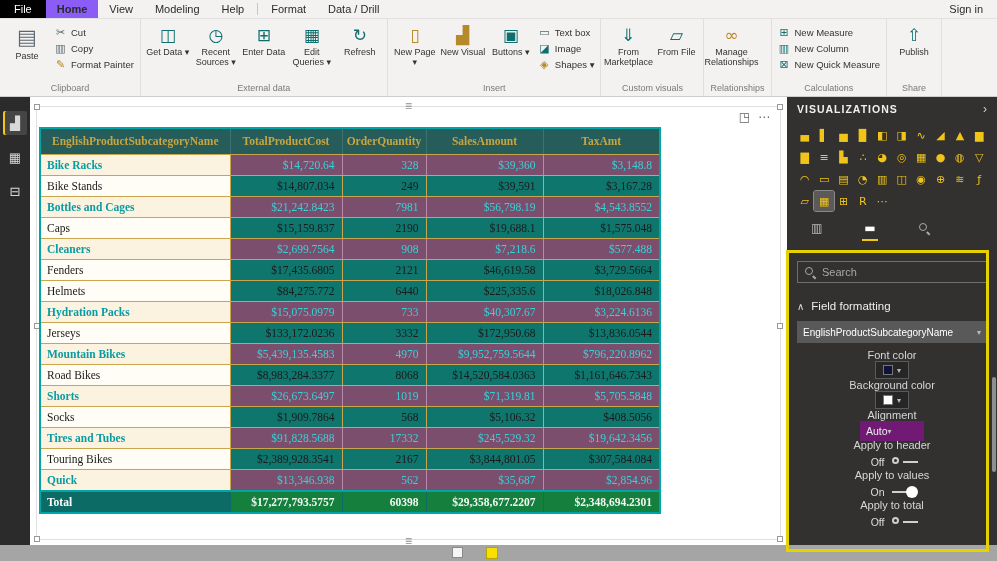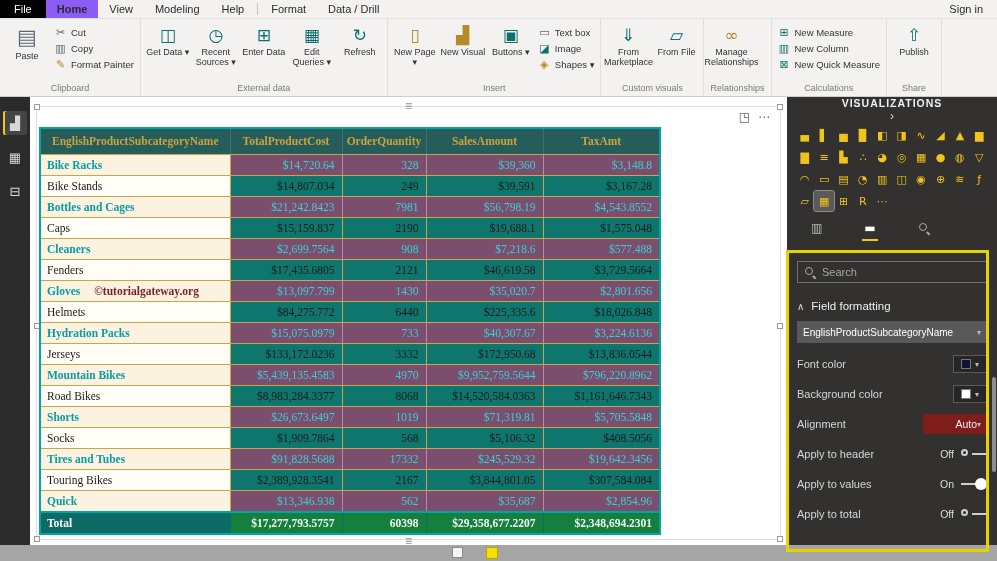--- a/index.html
+++ b/index.html
@@ -57,49 +57,49 @@
   .pbitable .val{text-align:right;padding-right:7px;}
   .pbitable tr.hl .val{background:#7c4e6d;color:#35d3d8;border-right:1px solid #b98aa8;}
   .pbitable tr.nl .val{background:#0f766e;color:#1a1a1a;}
   .pbitable tr.total td{background:#15803d;color:#f4f8f3;font-weight:bold;border-right:1px solid #0d6b66;
         border-top:2px solid #00a5a5;}
   .pbitable tr.total .name-cell{background:#0d6b66;color:#fff;}
   .wm{color:#7a1f1f;font-weight:bold;margin-left:14px;font-size:11.5px;}
 
   
   .panel{position:absolute;left:787px;top:97px;width:210px;height:448px;background:#323130;color:#d0d0d0;}
-  .phead{height:24px;display:flex;align-items:center;justify-content:space-between;padding:0 10px;flex-direction:column;}
+  .phead{height:24px;display:flex;align-items:center;justify-content:space-between;padding:0 10px;}
   .ptitle{font-size:10.5px;font-weight:bold;letter-spacing:1px;color:#f0f0f0;}
   .pchev{color:#cfcfcf;font-size:12px;}
   .vgrid{display:grid;grid-template-columns:repeat(10,1fr);padding:4px 8px 2px;row-gap:2px;}
   .vic{height:20px;display:flex;align-items:center;justify-content:center;color:#f0c419;
        font-size:11px;font-family:"DejaVu Sans",sans-serif;cursor:default;border-radius:2px;}
   .vic.sel{background:#5c5a58;outline:1px solid #8a8a8a;}
   .ptabs{height:26px;display:flex;align-items:center;gap:38px;padding-left:22px;margin-top:2px;}
   .ptab{color:#b8b8b8;font-size:12px;height:100%;display:flex;align-items:center;padding:0 2px;}
   .ptab.active{color:#fff;box-shadow:inset 0 -2px 0 #f2c811;}
   .searchbox{margin:20px 10px 0;height:22px;border:1px solid #6e6e6e;display:flex;align-items:center;
              gap:6px;padding:0 6px;color:#a8a8a8;}
   .mag{position:relative;display:inline-block;width:12px;height:12px;}
   .mag::before{content:"";position:absolute;left:1px;top:1px;width:6px;height:6px;
                border:1.5px solid #a9a9a9;border-radius:50%;}
   .mag::after{content:"";position:absolute;left:9px;top:9px;width:4px;height:1.5px;background:#a9a9a9;
               transform:rotate(45deg);transform-origin:left center;}
   .fsection{padding:0 10px;}
   .sec-head{display:flex;align-items:center;gap:7px;height:22px;margin-top:12px;color:#ededed;font-size:11.5px;}
   .field-dd{height:22px;background:#595959;color:#fff;font-size:10px;display:flex;align-items:center;
             justify-content:space-between;padding:0 6px;margin:4px 0 6px;}
-  .ctl-row{height:30px;display:flex;align-items:center;justify-content:space-between;font-size:11px;color:#d6d6d6;}
+  .ctl-row{height:30px;display:flex;align-items:center;justify-content:space-between;font-size:11px;color:#d6d6d6;flex-direction:column;}
   .ctl-right{display:flex;align-items:center;gap:7px;}
   .swatch-btn{width:34px;height:18px;background:#262626;border:1px solid #5a5a5a;display:flex;
               align-items:center;justify-content:center;gap:4px;}
   .sw{width:10px;height:10px;display:inline-block;border:1px solid #777;}
   .caret{color:#bbb;font-size:8px;font-family:"DejaVu Sans",sans-serif;}
-  .mini-dd{width:64px;height:20px;background:#7f1d1d;color:#eee;font-size:10.5px;display:flex;
-           align-items:center;justify-content:flex-end;padding:0 6px;}
+  .mini-dd{width:64px;height:20px;background:#701a75;color:#eee;font-size:10.5px;display:flex;
+           align-items:center;justify-content:flex-start;padding:0 6px;}
   .tstate{font-size:10.5px;color:#ddd;width:18px;text-align:right;}
   .toggle{position:relative;width:26px;height:14px;display:inline-block;}
   .toggle .track{position:absolute;top:6px;height:2px;background:#cfcfcf;}
   .toggle.off .track{left:11px;right:0;}
   .toggle.off .knob{position:absolute;left:0;top:2px;width:7px;height:7px;border:2px solid #cfcfcf;
                     border-radius:50%;}
   .toggle.on .track{left:0;right:11px;}
   .toggle.on .knob{position:absolute;right:0;top:1px;width:12px;height:12px;border-radius:50%;background:#fff;}
   .revert{margin-top:16px;color:#e7b52a;font-size:11px;cursor:default;}
   .pscroll{position:absolute;right:1px;top:280px;width:4px;height:95px;background:#8f8f8f;border-radius:2px;}
@@ -343,27 +343,20 @@
             <td class="val">908</td>
             <td class="val">$7,218.6</td>
             <td class="val">$577.488</td>
           </tr>
           <tr class="nl">
             <td class="name-cell"><span>Fenders</span></td>
             <td class="val">$17,435.6805</td>
             <td class="val">2121</td>
             <td class="val">$46,619.58</td>
             <td class="val">$3,729.5664</td>
-          </tr>
-          <tr class="hl">
-            <td class="name-cell"><span>Gloves</span><span class="wm">©tutorialgateway.org</span></td>
-            <td class="val">$13,097.799</td>
-            <td class="val">1430</td>
-            <td class="val">$35,020.7</td>
-            <td class="val">$2,801.656</td>
           </tr>
           <tr class="nl">
             <td class="name-cell"><span>Helmets</span></td>
             <td class="val">$84,275.772</td>
             <td class="val">6440</td>
             <td class="val">$225,335.6</td>
             <td class="val">$18,026.848</td>
           </tr>
           <tr class="hl">
             <td class="name-cell"><span>Hydration Packs</span></td>

